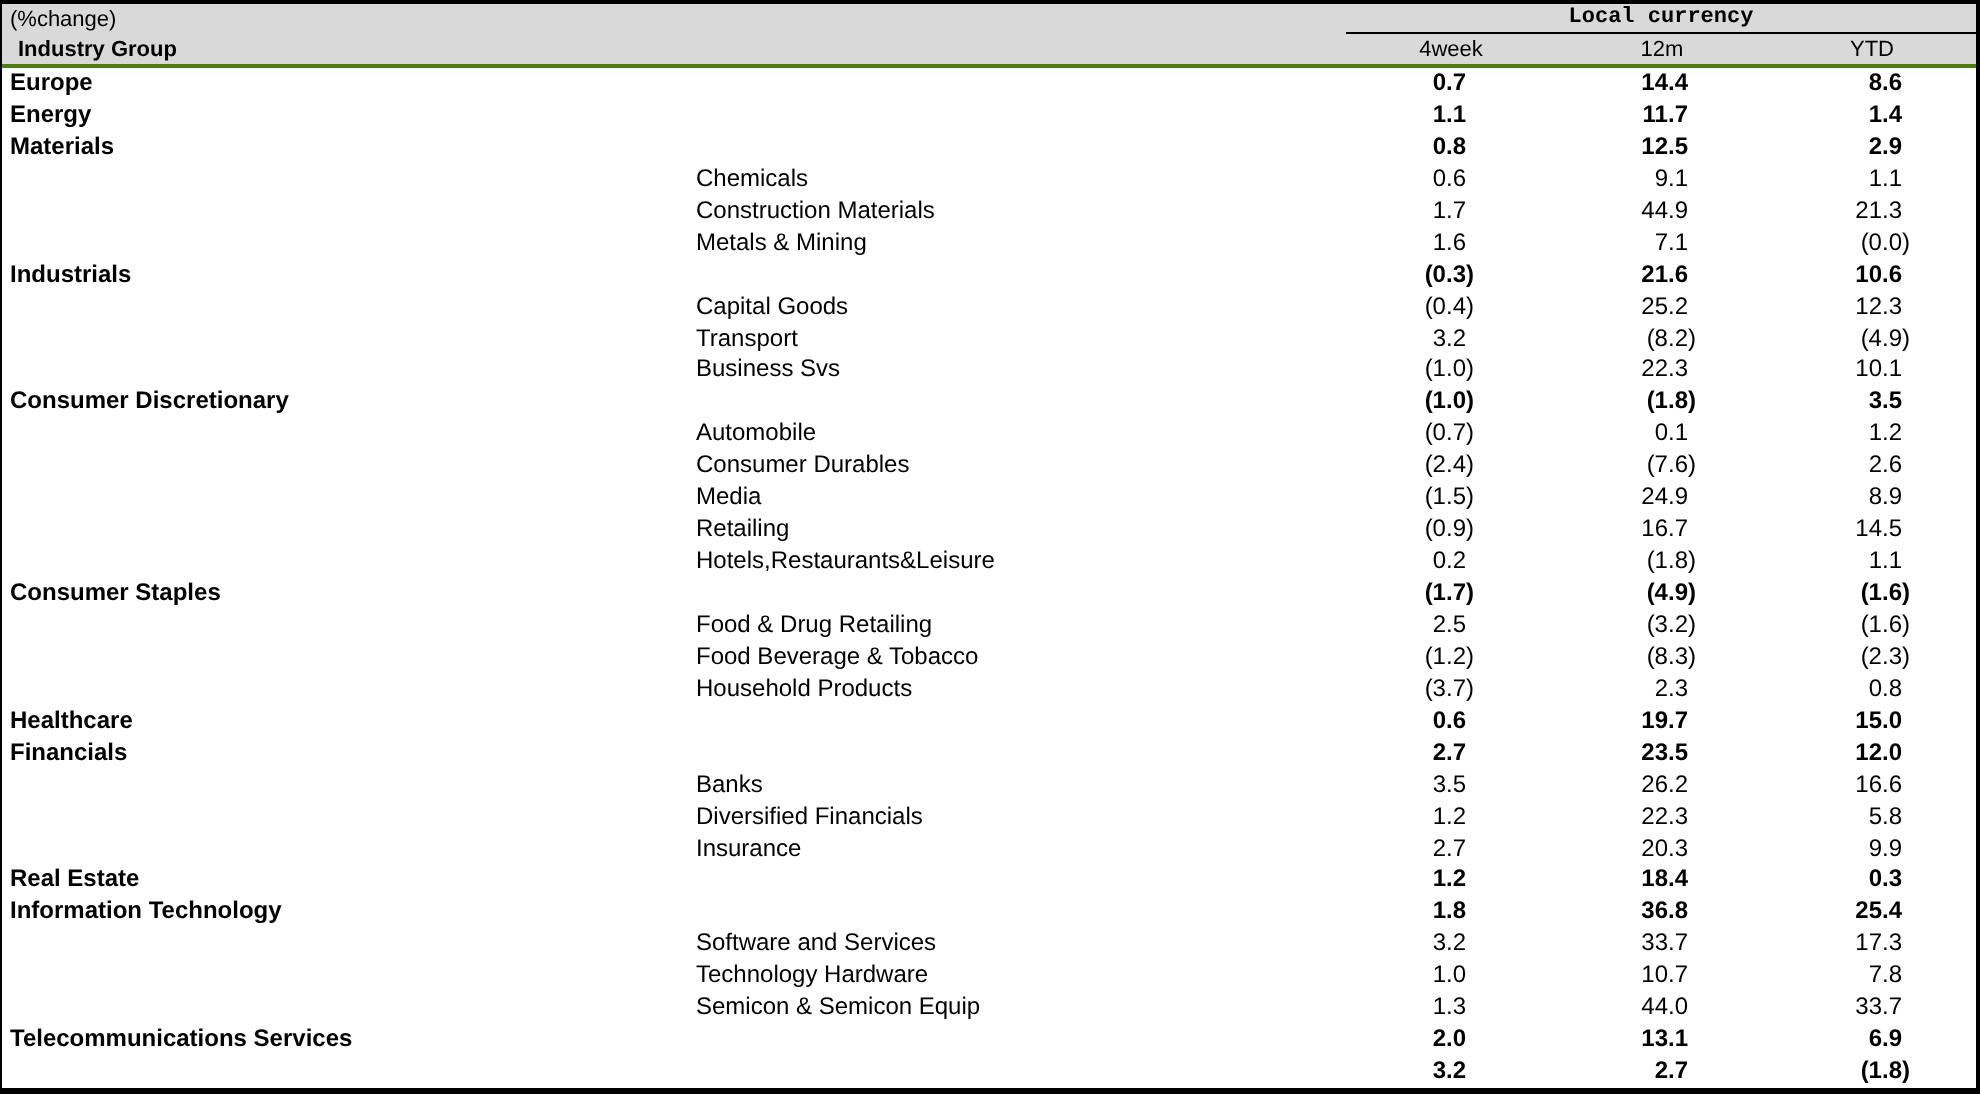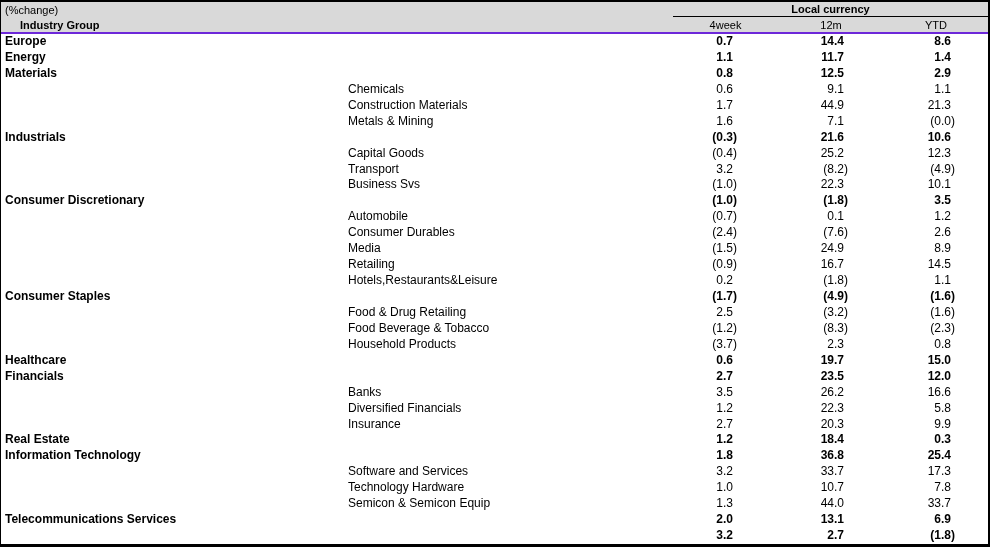--- a/index.html
+++ b/index.html
@@ -20,35 +20,36 @@
     overflow: hidden;
   }
   .grid-cols {
     display: grid;
     grid-template-columns: 323px 349px 105px 106px 104px;
     align-items: center;
   }
   .header {
     height: 30px;
     background: #d9d9d9;
-    border-bottom: 2px solid #6d28d9;
+    border-bottom: 2px solid #4d7c0f;
   }
   .hrow { height: 15px; font-size: 11px; }
   .pct-label { grid-column: 1 / 3; padding-left: 4px; white-space: nowrap; }
   .lc-wrap {
     grid-column: 3 / 6;
     height: 15px;
     box-sizing: border-box;
     display: flex;
     align-items: center;
     justify-content: center;
     border-bottom: 1px solid #000;
     font-weight: bold;
-  }
-  .ig-label { grid-column: 1 / 3; padding-left: 19px; font-weight: bold; white-space: nowrap; }
+    font-family: Liberation Mono, monospace;
+  }
+  .ig-label { grid-column: 1 / 3; padding-left: 8px; font-weight: bold; white-space: nowrap; }
   .hcol { text-align: center; font-weight: normal; white-space: nowrap; }
   .body { height: 510px; }
   .row { height: 15.9375px; font-size: 12px; }
   .cell { white-space: nowrap; line-height: 15.9px; overflow: visible; }
   .label-main { padding-left: 4px; grid-column: 1 / 2; }
   .label-sub  { padding-left: 4px; grid-column: 2 / 3; margin-left: 20px; }
   .val { text-align: right; }
   .v1 { padding-right: 45px; }
   .v2 { padding-right: 40px; }
   .v3 { padding-right: 37px; }

